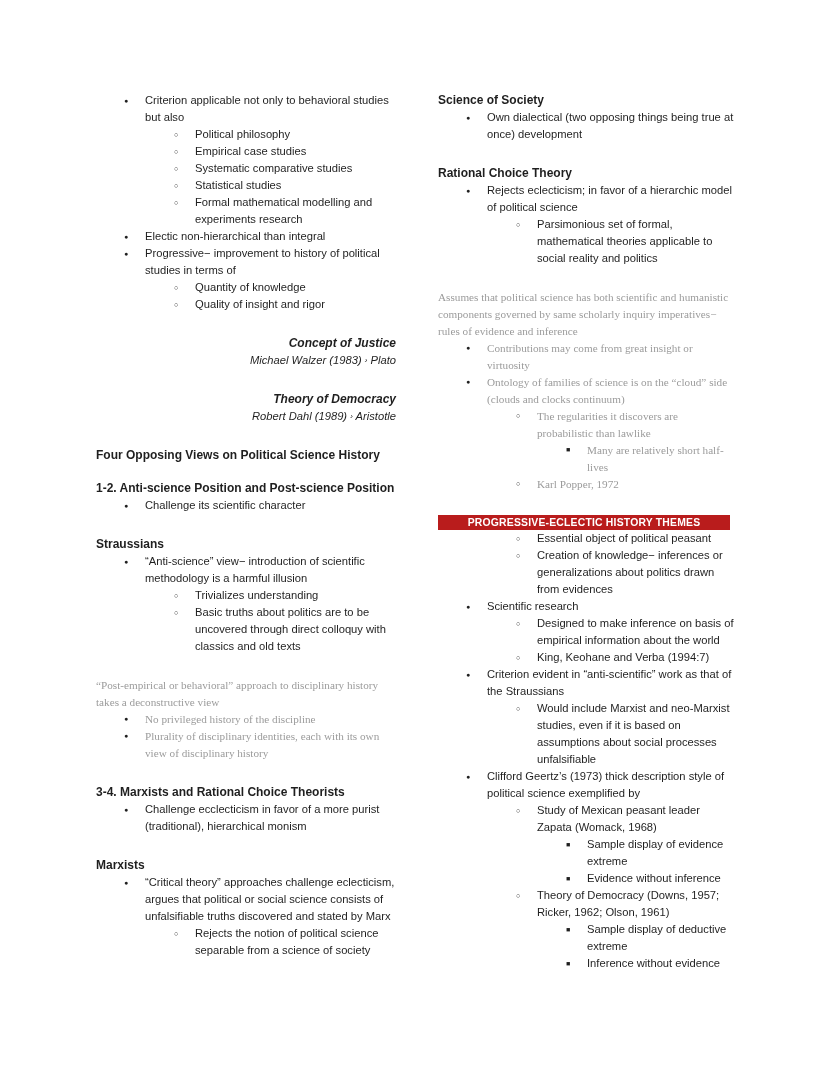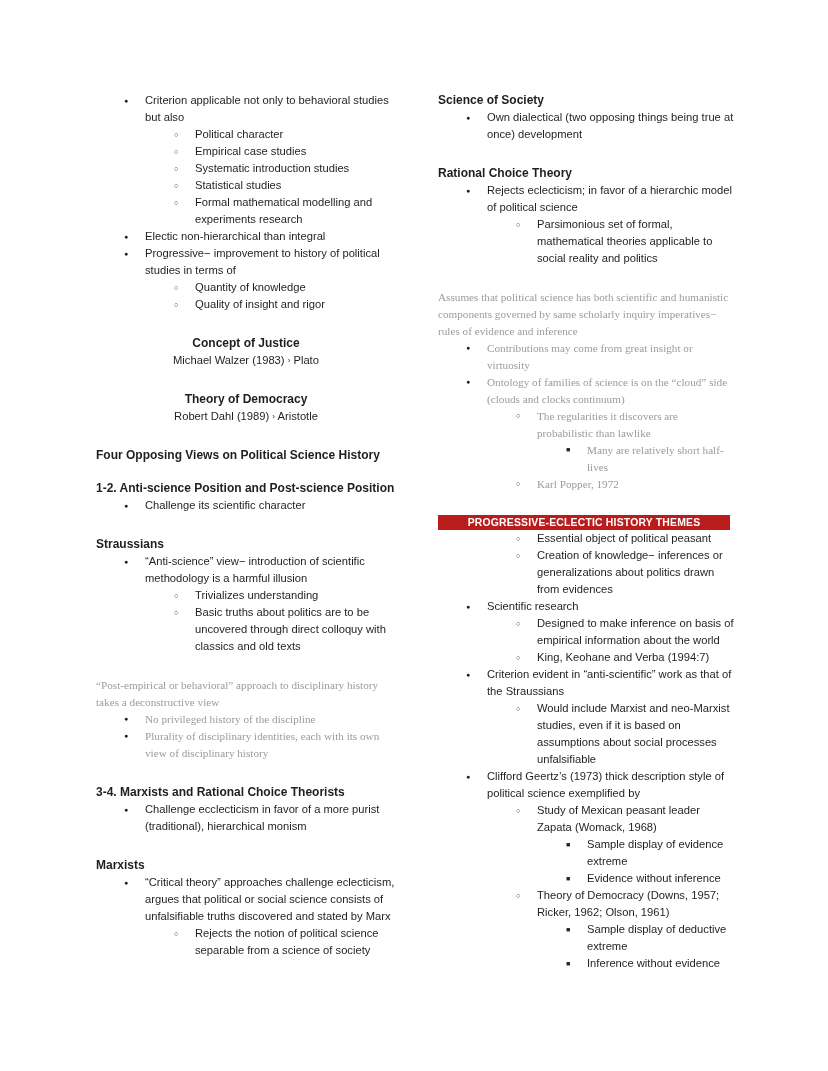--- a/index.html
+++ b/index.html
@@ -34,21 +34,21 @@
     font-weight: bold;
     line-height: 17px;
     letter-spacing: 0px;
     margin: 0;
   }
   .para {
     font-size: 11.2px;
     line-height: 17px;
     margin: 0;
   }
-  .center { text-align: center; }
+  .center { text-align: right; font-style: italic; }
   .gray, .gray .li-txt, .gray .para { color: #9b9b9b; font-family: Liberation Serif, serif; }
   .gray .bullet { color: #9b9b9b; }
 
   
   ul.lvl {
     list-style: none;
     margin: 0;
     padding: 0;
   }
   li.li {
@@ -104,29 +104,29 @@
 
     <ul class="lvl l1">
       <li class="li">
         <span class="bullet bullet-disc"></span>
         <span class="li-txt">Criterion applicable not only to behavioral studies but also</span>
       </li>
     </ul>
     <ul class="lvl l2" style="margin-left:50px">
       <li class="li">
         <span class="bullet bullet-circle"></span>
-        <span class="li-txt">Political character</span>
+        <span class="li-txt">Political philosophy</span>
       </li>
       <li class="li">
         <span class="bullet bullet-circle"></span>
         <span class="li-txt">Empirical case studies</span>
       </li>
       <li class="li">
         <span class="bullet bullet-circle"></span>
-        <span class="li-txt">Systematic introduction studies</span>
+        <span class="li-txt">Systematic comparative studies</span>
       </li>
       <li class="li">
         <span class="bullet bullet-circle"></span>
         <span class="li-txt">Statistical studies</span>
       </li>
       <li class="li">
         <span class="bullet bullet-circle"></span>
         <span class="li-txt">Formal mathematical modelling and experiments research</span>
       </li>
     </ul>

